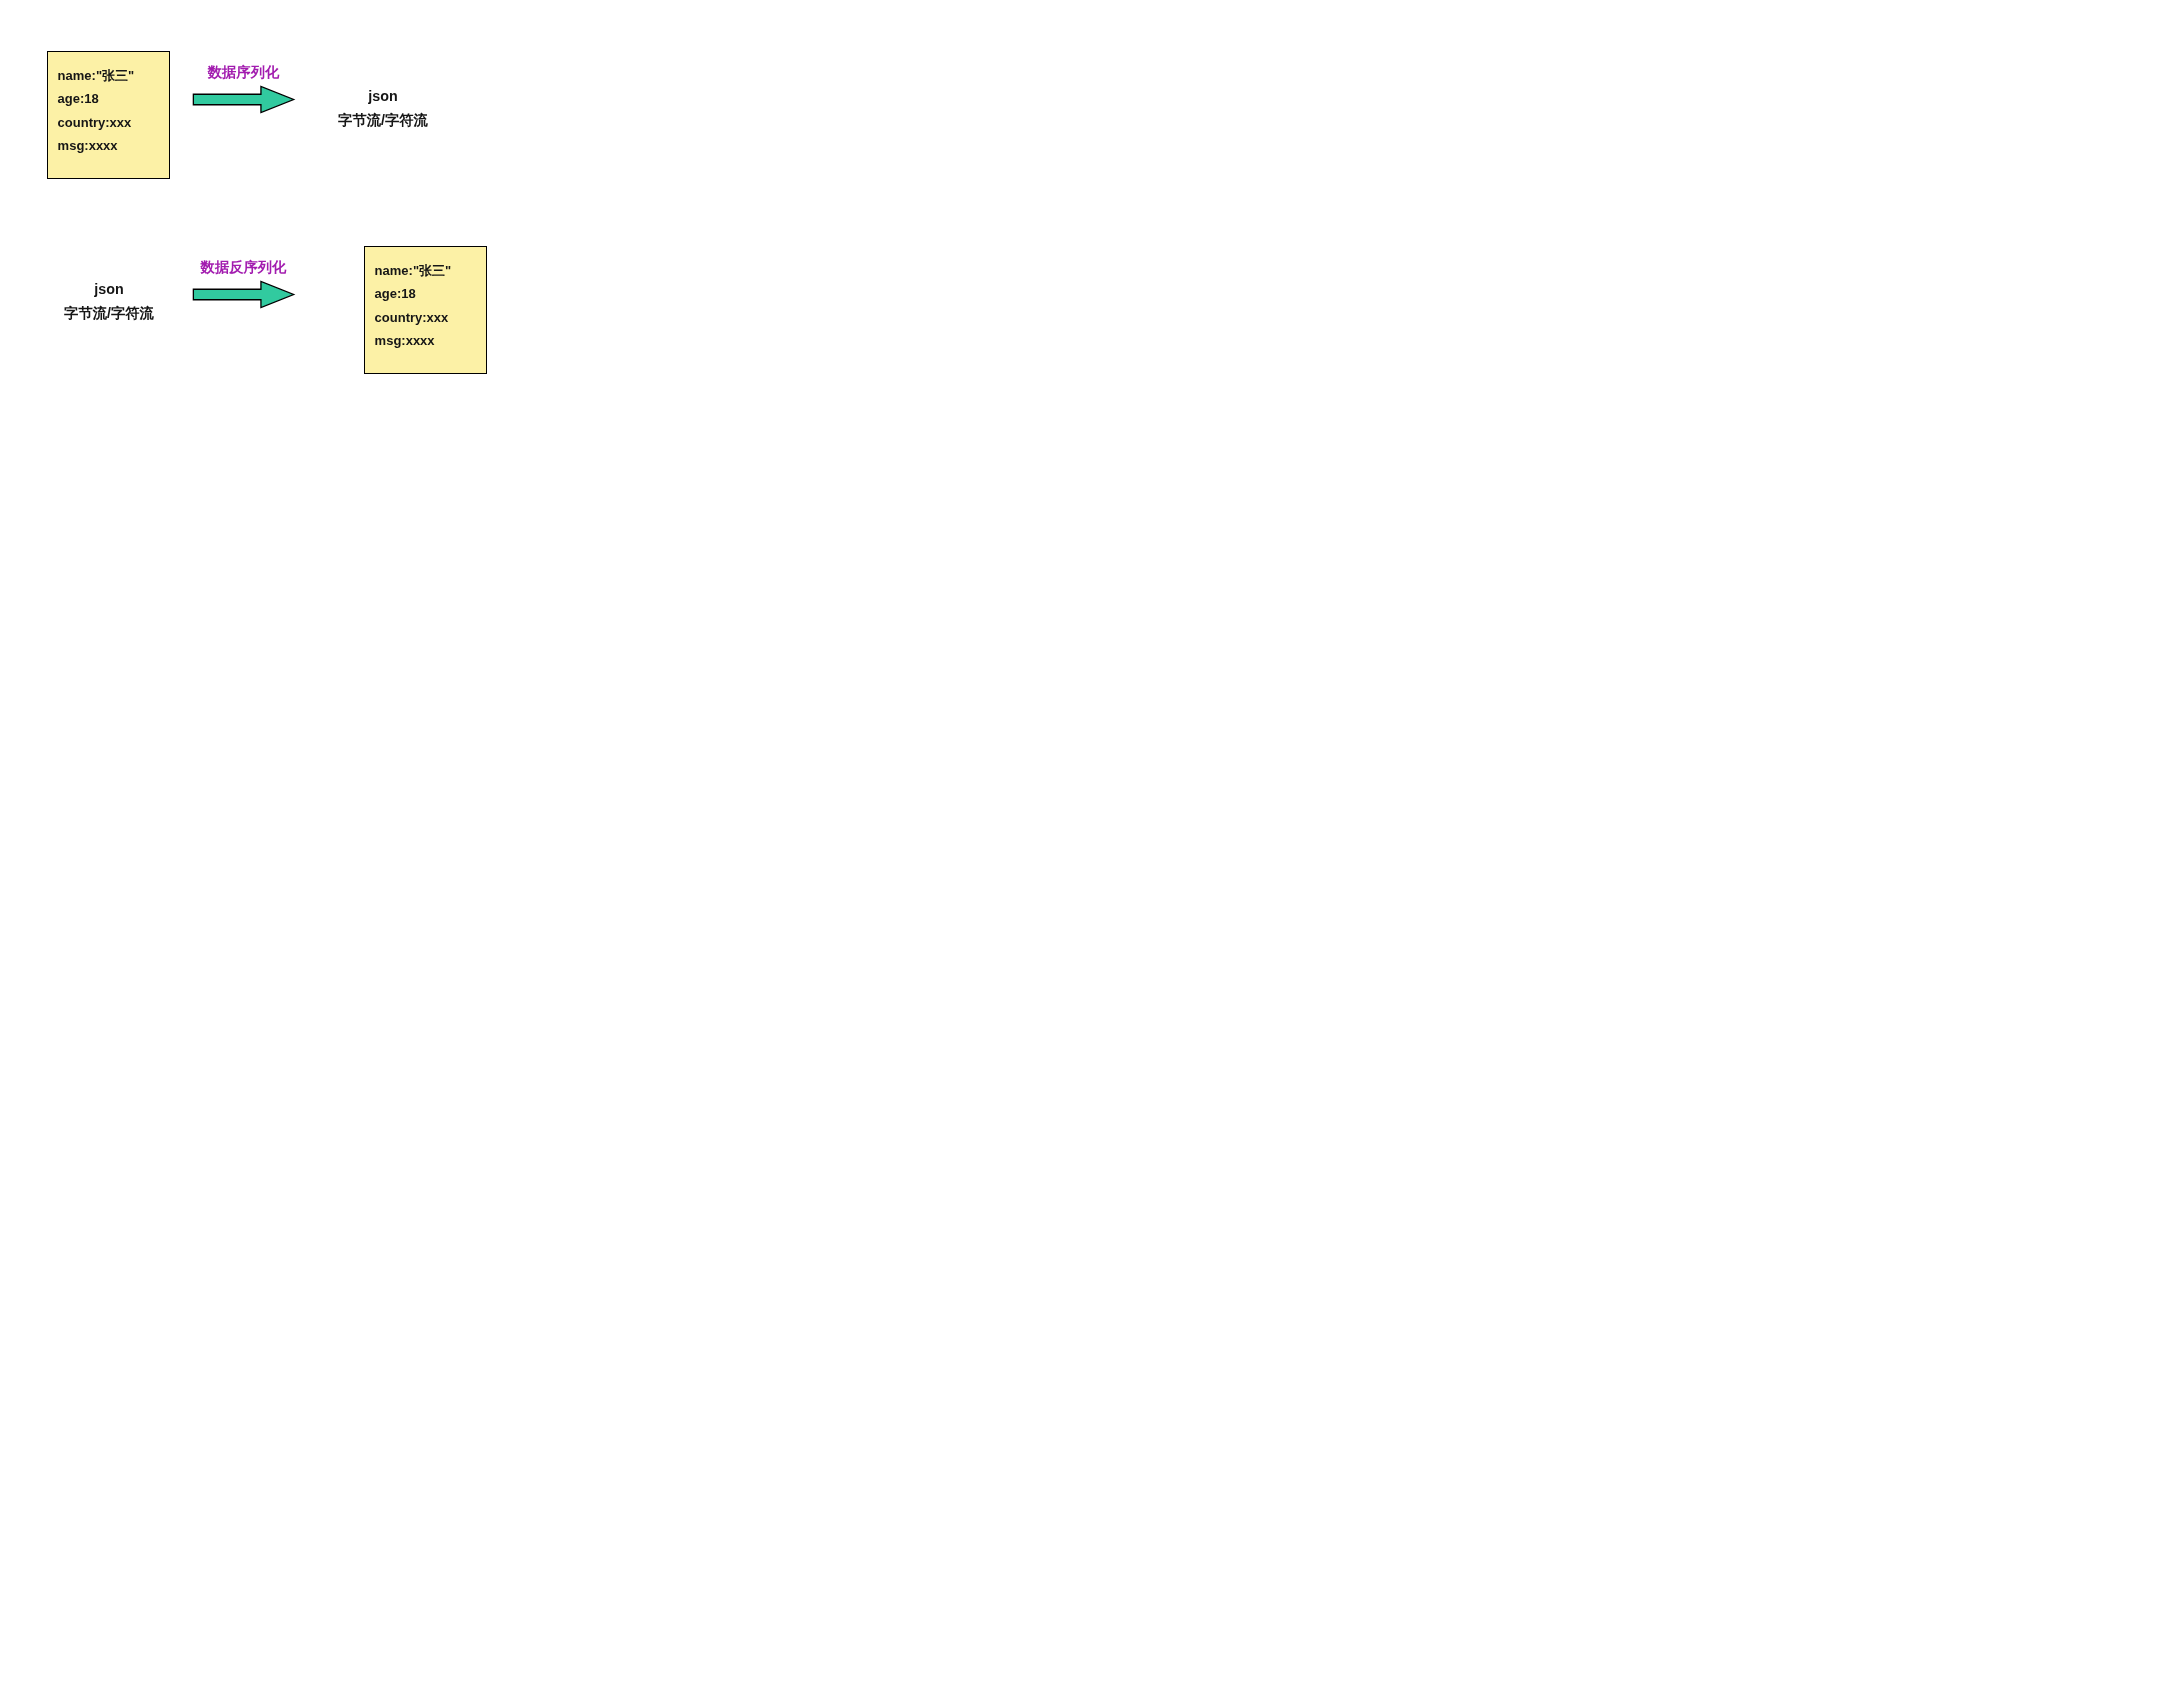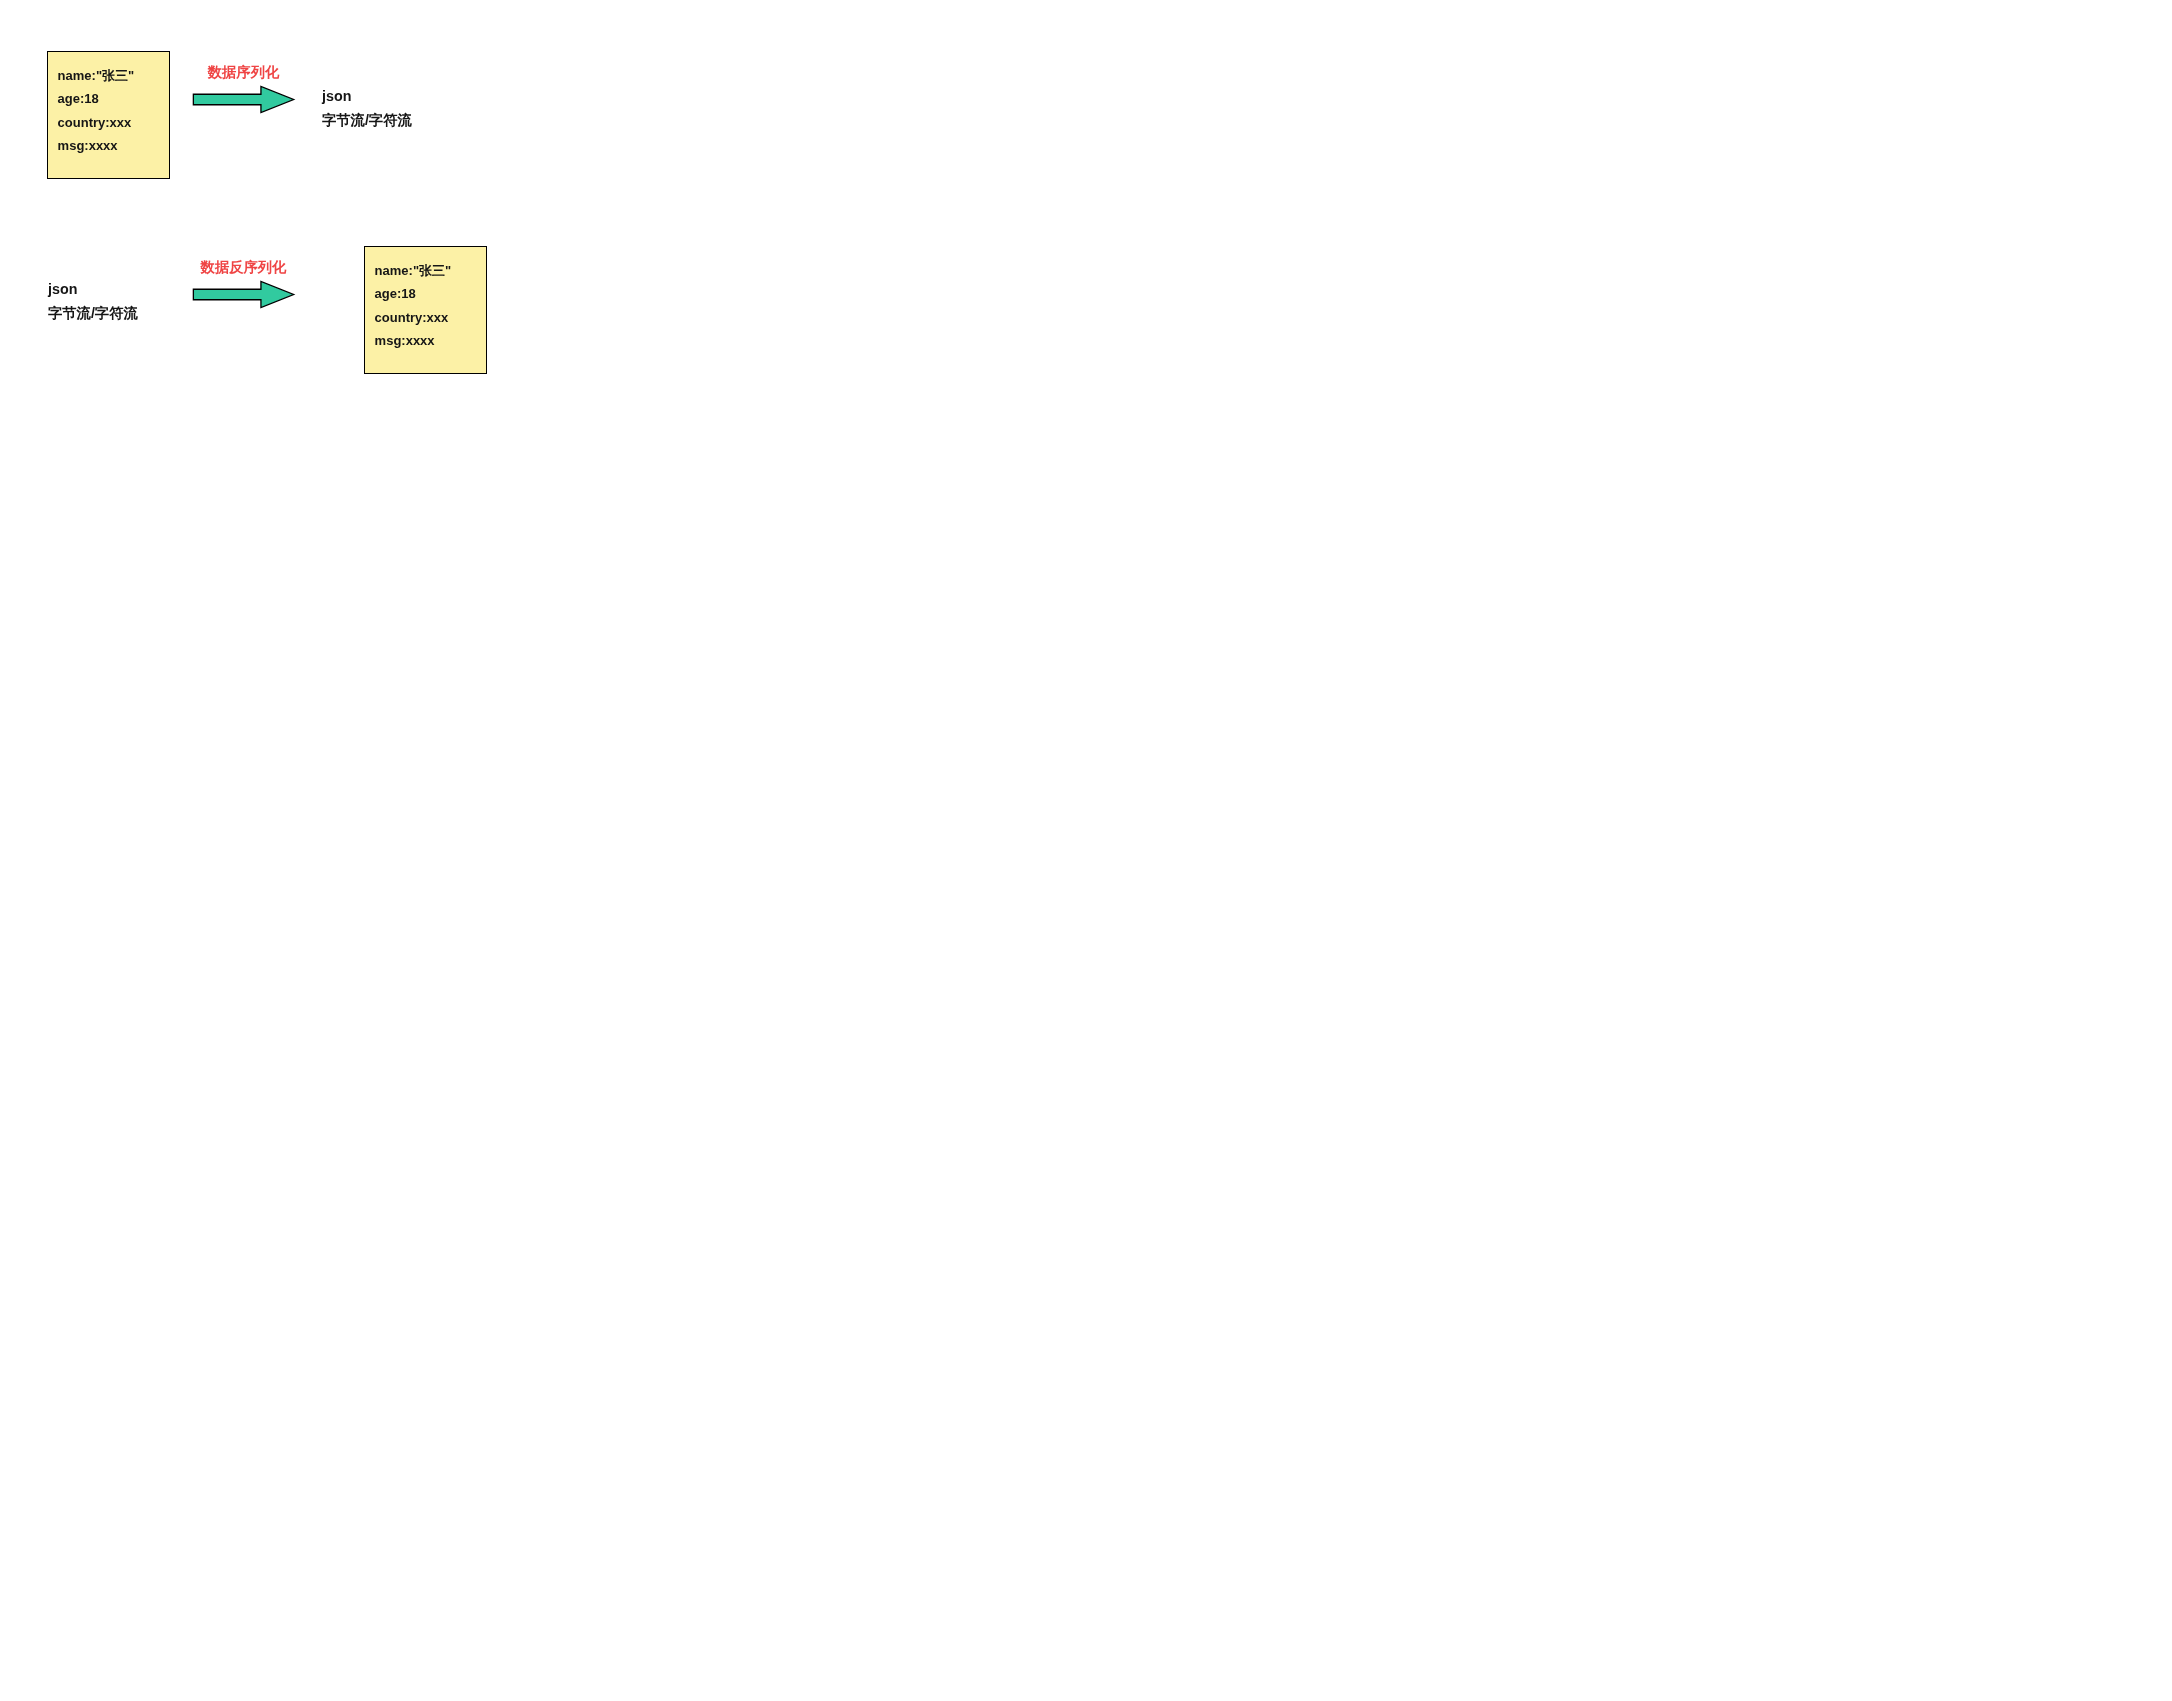--- a/index.html
+++ b/index.html
@@ -47,26 +47,26 @@
       top: 63px;
     }
     .arrow-bottom {
       left: 189px;
       top: 258px;
       text-align: right;
     }
     .arrow-label {
       font-size: 14.3px;
       font-weight: 600;
-      color: #ef4444;
+      color: #a21caf;
       margin-bottom: 0px;
     }
     .target-text {
       position: absolute;
-      text-align: left;
+      text-align: center;
       font-size: 14.3px;
       font-weight: 600;
       color: #161616;
       line-height: 1.7;
     }
     .target-top {
       left: 322px;
       top: 84px;
       width: 122px;
     }

